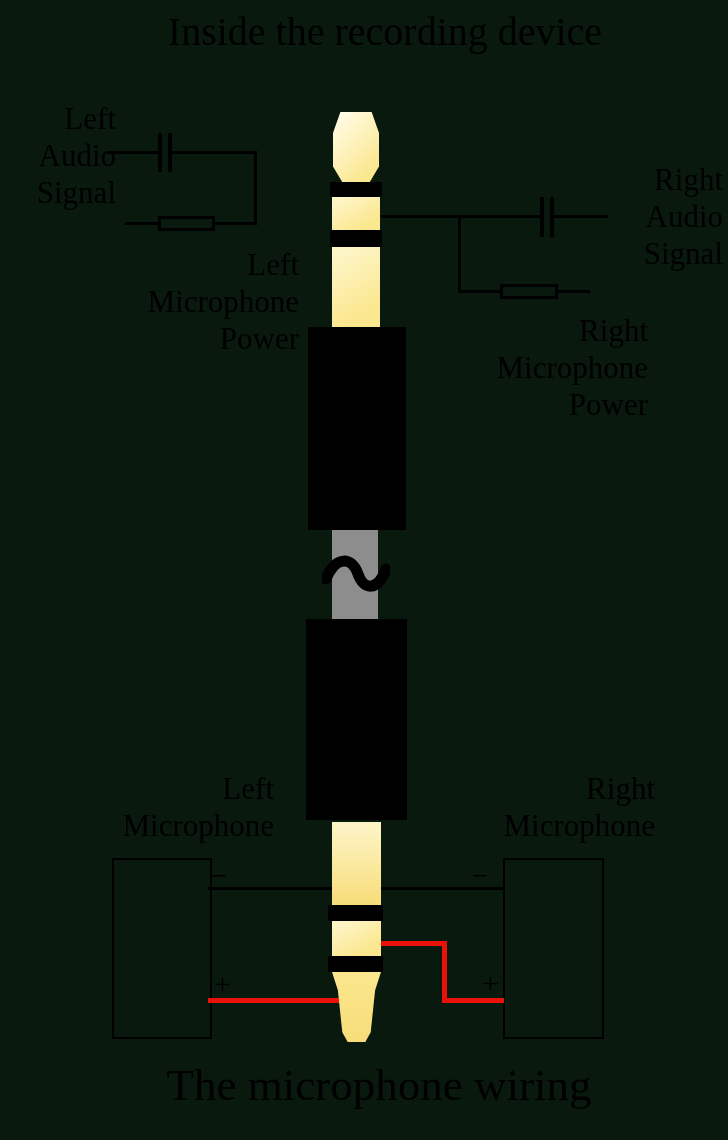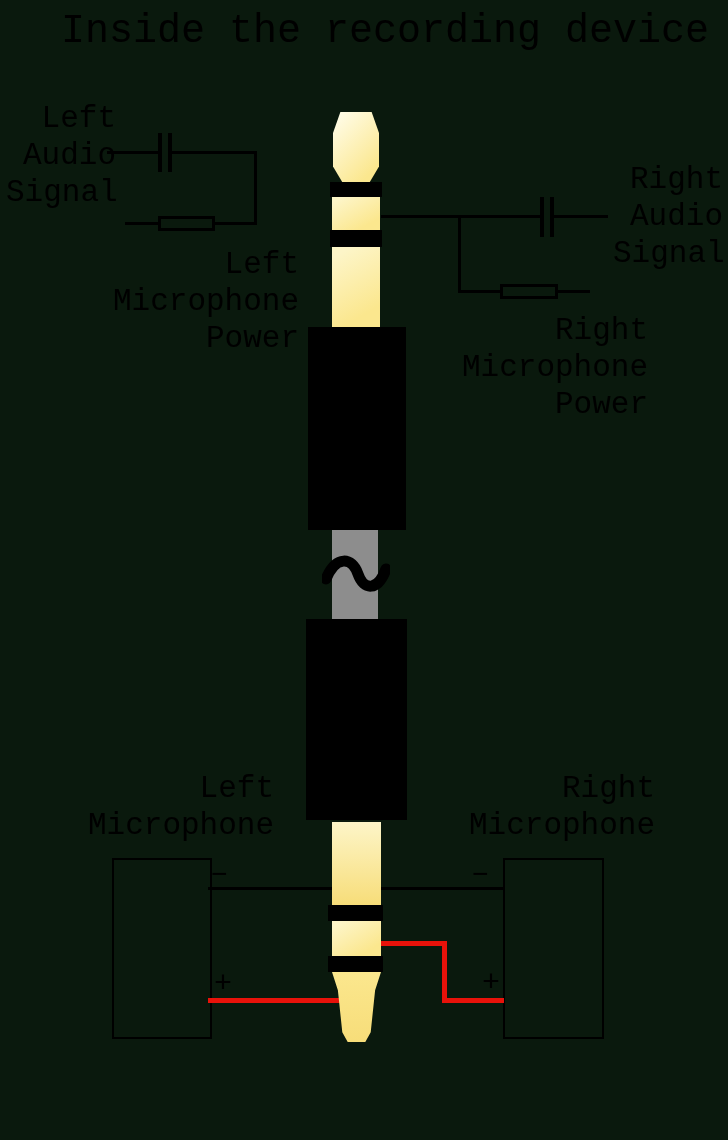--- a/index.html
+++ b/index.html
@@ -1,21 +1,21 @@
 <!DOCTYPE html>
 <html style="--background: #0a190d; --line: #000000; --red: #e8120a; --gray: #8d8d8d; --gold_light: #fdf5c8; --gold: #fbe78e; --gold_deep: #f7dd79; --sleeve: #000000;"><head>
 <meta charset="utf-8">
 <style>
   :root{
     --background:#0a190d; --line:#000000; --red:#e8120a; --gray:#8d8d8d;
     --gold_light:#fdf5c8; --gold:#fbe78e; --gold_deep:#f7dd79; --sleeve:#000000;
   }
   html,body{margin:0;padding:0;background:var(--background);}
   .canvas{position:relative;width:728px;height:1140px;background:var(--background);
-          font-family:Liberation Mono, monospace;color:var(--line);overflow:hidden;}
+          font-family:Liberation Serif, serif;color:var(--line);overflow:hidden;}
   .title{position:absolute;text-align:center;color:var(--line);font-weight:400;}
   .lbl{position:absolute;white-space:pre-line;text-align:right;color:var(--line);
        font-size:31px;line-height:37px;}
   .wire{position:absolute;background:var(--line);}
   .wire-red{position:absolute;background:var(--red);z-index:1;}
   .behind{z-index:1;}
   .jack{position:absolute;z-index:2;}
   .band{background:var(--sleeve);}
   .ring{background:linear-gradient(150deg,var(--gold_light) 10%,var(--gold) 80%);}
   .body{background:var(--sleeve);}
@@ -30,20 +30,21 @@
   .shaft{background:linear-gradient(180deg,var(--gold_light) 0%,var(--gold_deep) 100%);}
   .grayband{background:var(--gray);}
   svg.squiggle{position:absolute;z-index:3;}
 </style>
 </head>
 <body>
 
 <div class="canvas">
 
   <div class="title" style="left:42px;top:8px;width:686px;font-size:40px;line-height:48px;">Inside the recording device</div>
+  <div class="title" style="left:30px;top:1058px;width:698px;font-size:45px;line-height:54px;">The microphone wiring</div>
 
   <div class="lbl" style="left:6px;top:100px;width:110px;">Left
 Audio
 Signal</div>
   <div class="wire" style="left:107px;top:151px;width:52px;height:3px;"></div>
   <div class="capbar" style="left:158px;top:133px;height:39px;"></div>
   <div class="capbar" style="left:168px;top:133px;height:39px;"></div>
   <div class="wire" style="left:172px;top:151px;width:85px;height:3px;"></div>
   <div class="wire" style="left:254px;top:151px;width:3px;height:74px;"></div>
   <div class="wire" style="left:125px;top:222px;width:132px;height:3px;"></div>

